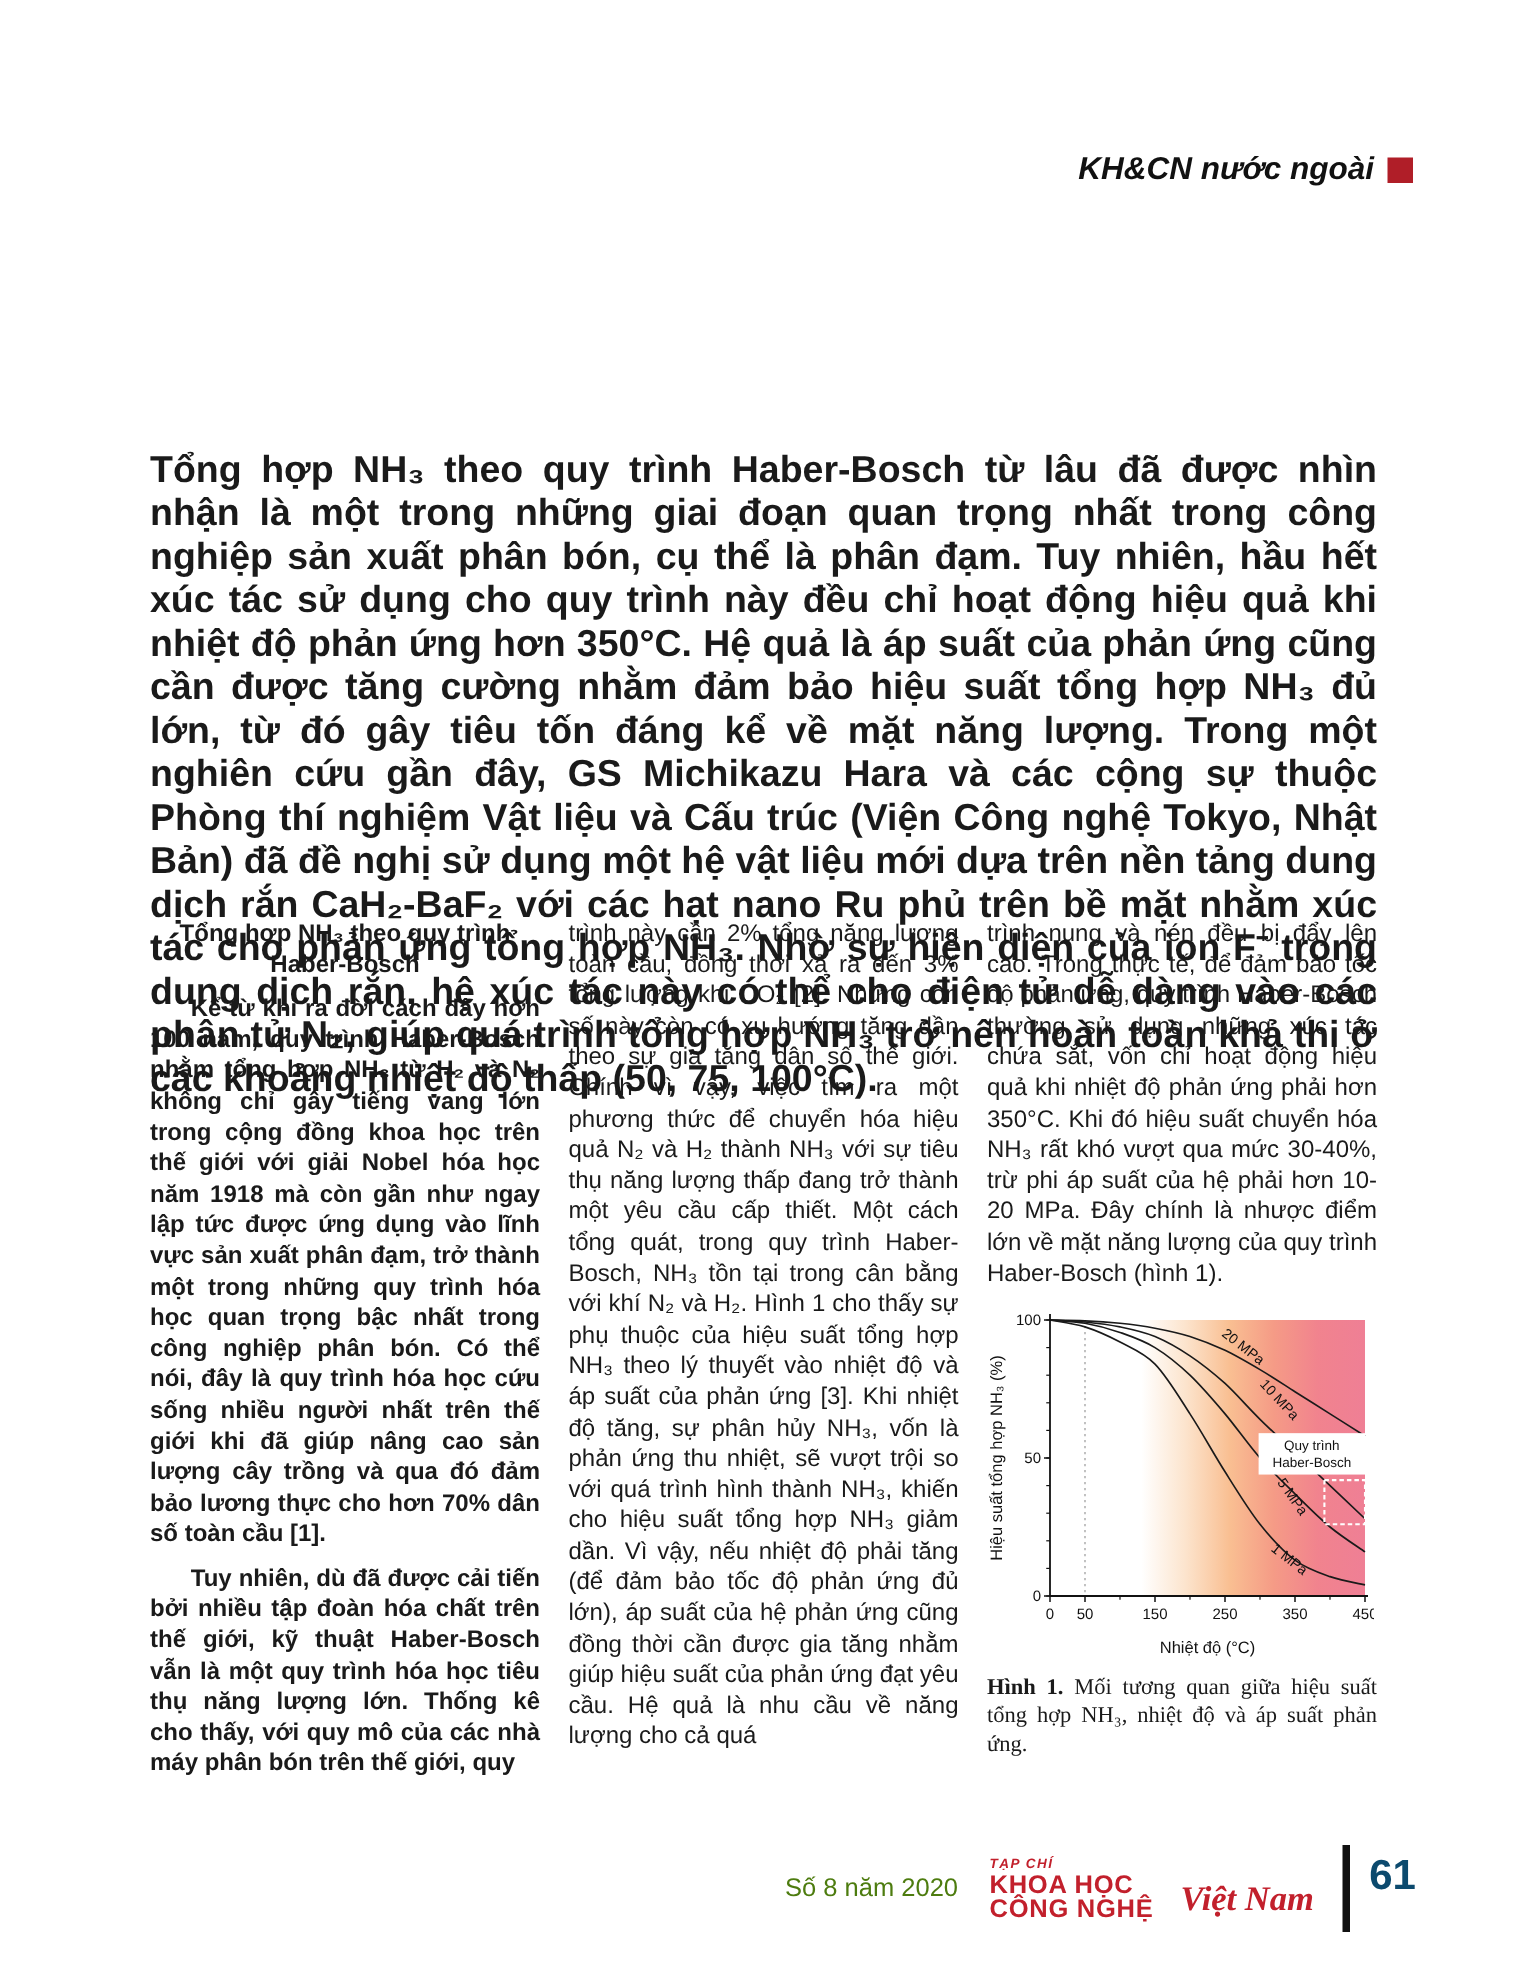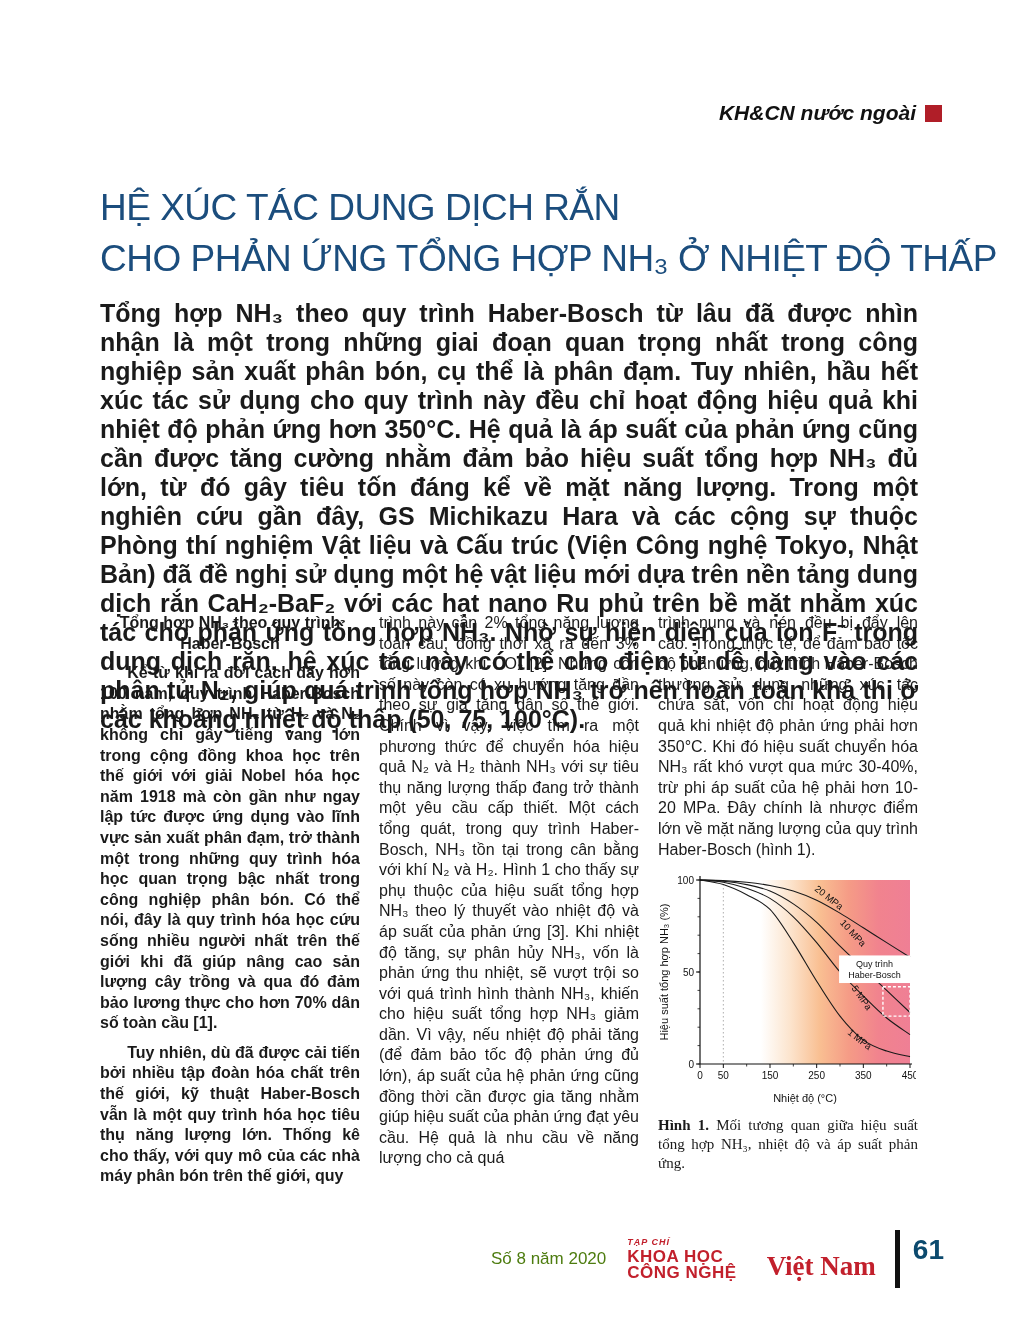--- a/index.html
+++ b/index.html
@@ -31,38 +31,34 @@
   .chart{display:block;width:258px;height:238px;}
   .caption{font-family:"Liberation Serif",serif;font-size:15px;line-height:19px;margin-top:8px;text-align:justify;}
   .caption .cap-label{font-weight:700;}
   
   .footer{position:absolute;right:66px;bottom:32px;display:flex;align-items:center;gap:13px;}
   .issue{font-size:17px;color:#4d7c0f;margin-right:8px;}
   .logo{display:flex;align-items:flex-end;gap:12px;color:var(--logo-red,#c2202c);}
   .logo-left{display:flex;flex-direction:column;line-height:1;}
   .logo-tagline{font-size:9px;font-weight:700;font-style:italic;letter-spacing:1px;margin-bottom:2px;}
   .logo-line{font-size:17px;font-weight:700;letter-spacing:0.5px;line-height:16px;}
-  .logo-vn{font-family:"Liberation Serif",serif;font-size:27px;font-weight:700;line-height:30px;margin-left:18px;}
+  .logo-vn{font-style:italic;font-family:"Liberation Serif",serif;font-size:23px;font-weight:700;line-height:30px;margin-left:6px;}
   .footer-divider{width:5px;height:58px;background:#111;margin-left:6px;}
   .page-number{font-weight:700;font-size:28px;color:#0c4a6e;align-self:flex-start;margin-top:4px;}
 </style>
 </head>
 <body>
 
 <div class="page">
 
   <div class="header">
     <span class="header-label">KH&amp;CN nước ngoài</span>
     <span class="red-square"></span>
   </div>
 
-  <div class="title">
-    <div>HỆ XÚC TÁC DUNG DỊCH RẮN</div>
-    <div>CHO PHẢN ỨNG TỔNG HỢP NH₃ Ở NHIỆT ĐỘ THẤP</div>
-  </div>
 
   <div class="intro">Tổng hợp NH₃ theo quy trình Haber-Bosch từ lâu đã được nhìn nhận là một trong những giai đoạn quan trọng nhất trong công nghiệp sản xuất phân bón, cụ thể là phân đạm. Tuy nhiên, hầu hết xúc tác sử dụng cho quy trình này đều chỉ hoạt động hiệu quả khi nhiệt độ phản ứng hơn 350°C. Hệ quả là áp suất của phản ứng cũng cần được tăng cường nhằm đảm bảo hiệu suất tổng hợp NH₃ đủ lớn, từ đó gây tiêu tốn đáng kể về mặt năng lượng. Trong một nghiên cứu gần đây, GS Michikazu Hara và các cộng sự thuộc Phòng thí nghiệm Vật liệu và Cấu trúc (Viện Công nghệ Tokyo, Nhật Bản) đã đề nghị sử dụng một hệ vật liệu mới dựa trên nền tảng dung dịch rắn CaH₂-BaF₂ với các hạt nano Ru phủ trên bề mặt nhằm xúc tác cho phản ứng tổng hợp NH₃. Nhờ sự hiện diện của ion F⁻ trong dung dịch rắn, hệ xúc tác này có thể cho điện tử dễ dàng vào các phân tử N₂, giúp quá trình tổng hợp NH₃ trở nên hoàn toàn khả thi ở các khoảng nhiệt độ thấp (50, 75, 100°C).</div>
 
   <div class="columns">
 
     <div class="col">
       <p class="col-heading">Tổng hợp NH₃ theo quy trình Haber-Bosch</p>
       <p class="indent">Kể từ khi ra đời cách đây hơn 100 năm, quy trình Haber-Bosch nhằm tổng hợp NH₃ từ H₂ và N₂ không chỉ gây tiếng vang lớn trong cộng đồng khoa học trên thế giới với giải Nobel hóa học năm 1918 mà còn gần như ngay lập tức được ứng dụng vào lĩnh vực sản xuất phân đạm, trở thành một trong những quy trình hóa học quan trọng bậc nhất trong công nghiệp phân bón. Có thể nói, đây là quy trình hóa học cứu sống nhiều người nhất trên thế giới khi đã giúp nâng cao sản lượng cây trồng và qua đó đảm bảo lương thực cho hơn 70% dân số toàn cầu [1].</p>
       <p class="indent">Tuy nhiên, dù đã được cải tiến bởi nhiều tập đoàn hóa chất trên thế giới, kỹ thuật Haber-Bosch vẫn là một quy trình hóa học tiêu thụ năng lượng lớn. Thống kê cho thấy, với quy mô của các nhà máy phân bón trên thế giới, quy</p>
     </div>

